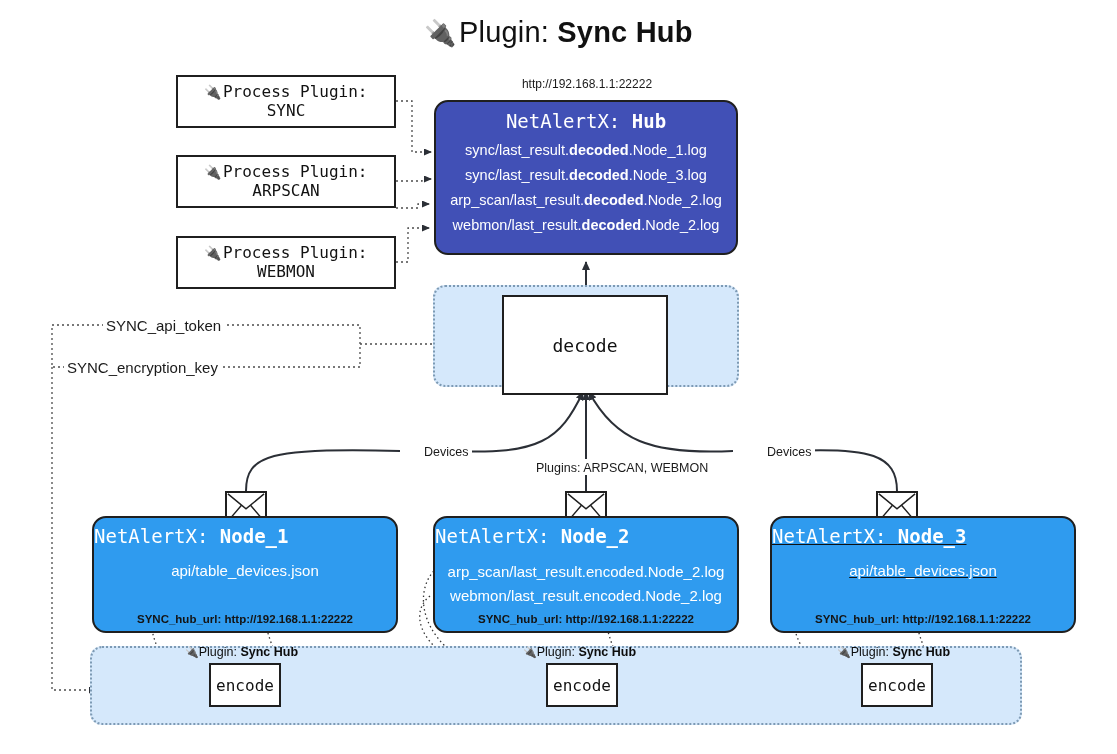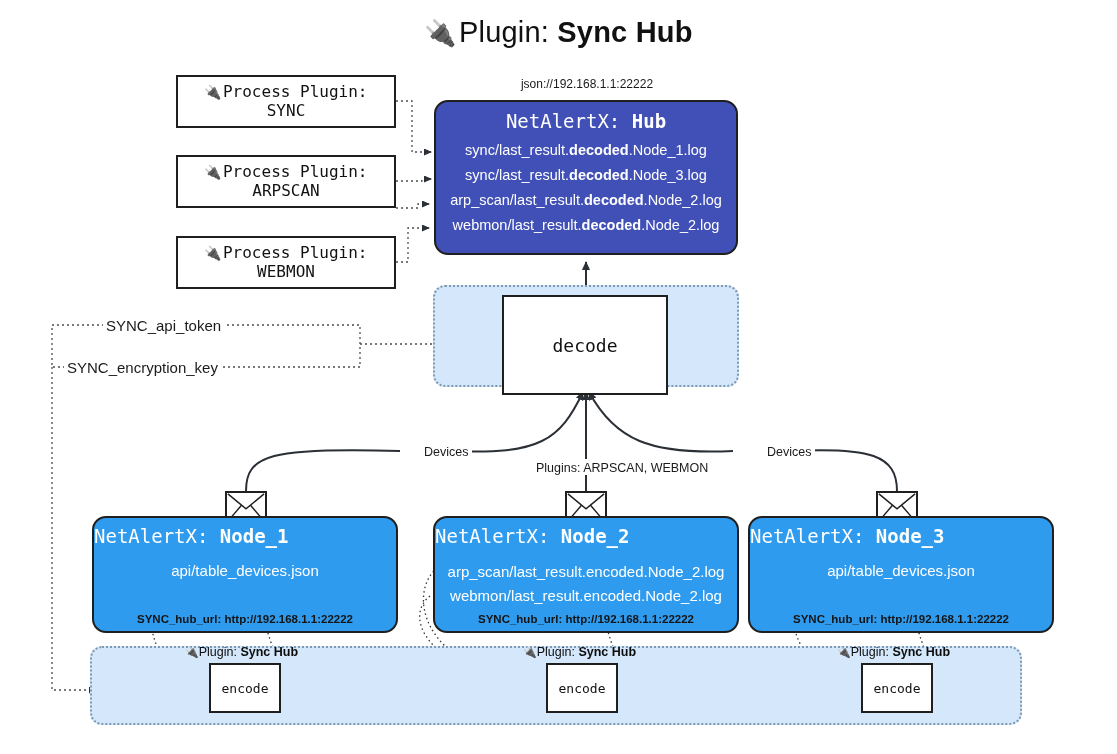--- a/index.html
+++ b/index.html
@@ -165,21 +165,21 @@
     width: 306px;
     height: 117px;
     background: #2f9bef;
     border: 2px solid #1f1f1f;
     border-radius: 14px;
     box-sizing: border-box;
     padding-top: 7px;
   }
   #node-1 { left: 92px;  top: 516px; }
   #node-2 { left: 433px; top: 516px; }
-  #node-3 { left: 748px; top: 516px; }
+  #node-3 { left: 770px; top: 516px; text-decoration: underline; }
   .node-title {
     text-align: left;
     font-family: "DejaVu Sans Mono", "Liberation Mono", monospace;
     font-size: 19px;
     color: #ffffff;
     white-space: nowrap;
   }
   .node-title .strong { font-weight: bold; }
   .node-lines { margin-top: 13px; }
   .node-line {
@@ -221,29 +221,29 @@
     width: 932px;
     height: 79px;
     background: #d5e8fb;
     border: 2px dotted #7d9ab4;
     border-radius: 12px;
     box-sizing: border-box;
   }
   .encode-box {
     position: absolute;
     width: 72px;
-    height: 50px;
+    height: 44px;
     background: #ffffff;
     border: 2px solid #1f1f1f;
     box-sizing: border-box;
     display: flex;
     align-items: center;
     justify-content: center;
     font-family: "DejaVu Sans Mono", "Liberation Mono", monospace;
-    font-size: 13px;
+    font-size: 16px;
     color: #111;
   }
   #encode-1 { left: 209px; top: 663px; }
   #encode-2 { left: 546px; top: 663px; }
   #encode-3 { left: 861px; top: 663px; }
   .encode-caption {
     position: absolute;
     font-size: 12.5px;
     color: #0c0c0c;
     white-space: nowrap;
@@ -309,21 +309,21 @@
       <path d="M586,527 C600,600 612,678 637,674"></path>
       <path d="M808,571 C778,600 790,666 852,688" marker-end="url(#arrow-dot)"></path>
       <path d="M897,527 C910,600 922,678 950,674"></path>
     </g>
   </svg>
 
   <div class="page-title">
     <span class="plug-icon">🔌</span><span>Plugin: </span><span class="strong">Sync Hub</span>
   </div>
 
-  <div class="hub-url">json://192.168.1.1:22222</div>
+  <div class="hub-url">http://192.168.1.1:22222</div>
 
   <div class="proc-box" id="proc-sync">
     <div class="row1">
       <span class="plug-icon">🔌</span>
       <span>Process Plugin:</span>
     </div>
     <div class="row2">SYNC</div>
   </div>
 
   <div class="proc-box" id="proc-arpscan">

